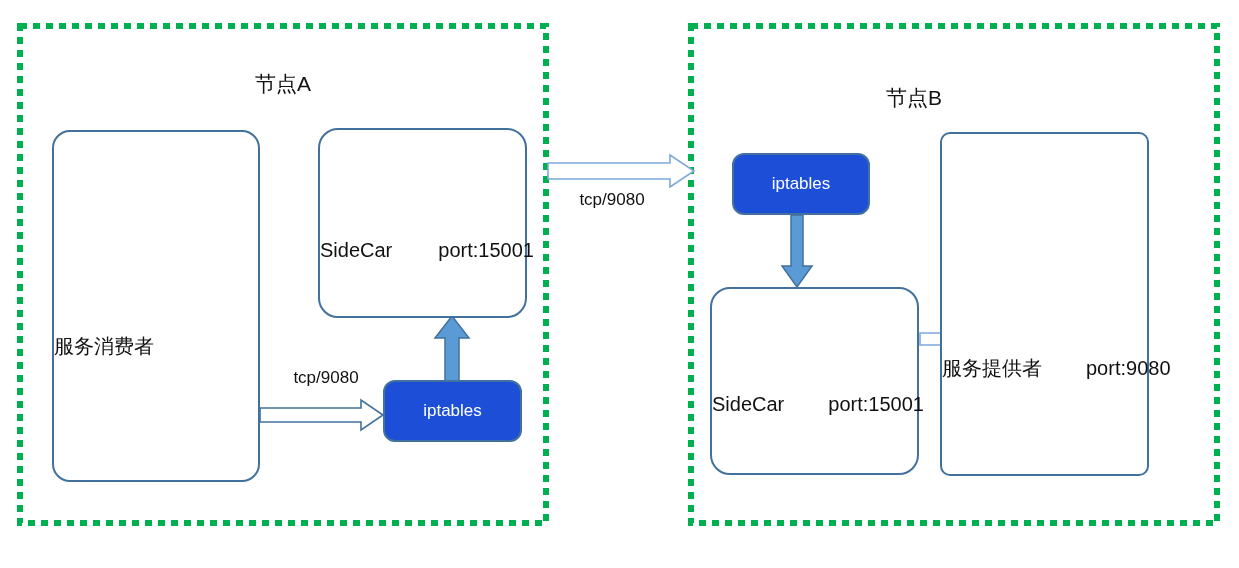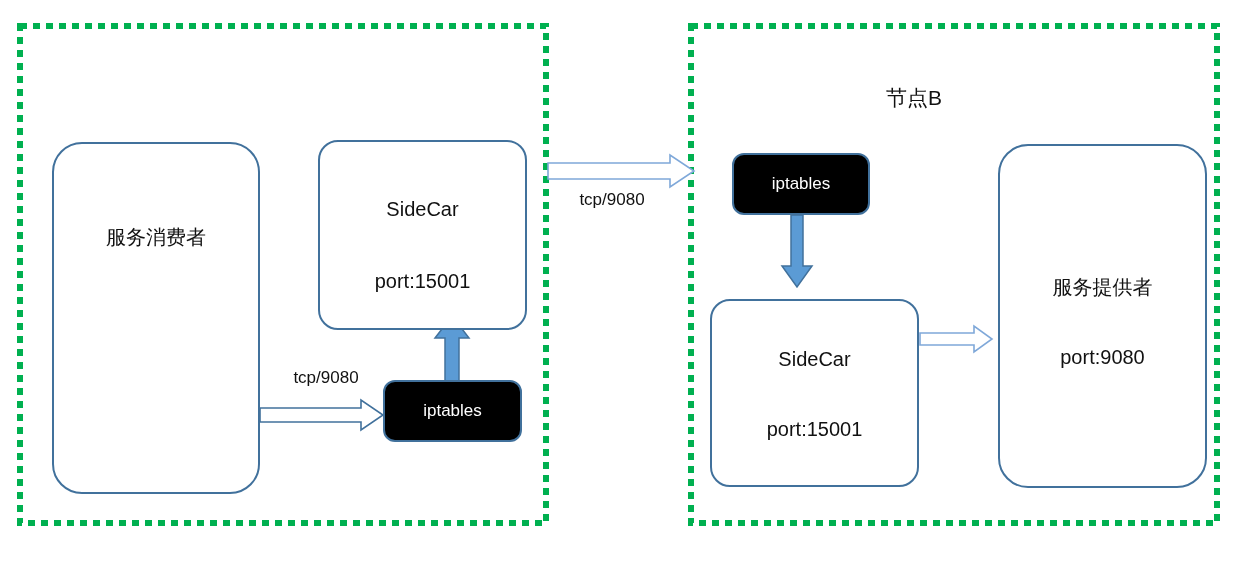--- a/index.html
+++ b/index.html
@@ -6,26 +6,26 @@
   #canvas{
     position:relative;width:1239px;height:568px;background:#ffffff;
     font-family:"Liberation Sans","DejaVu Sans",sans-serif;color:#1a1a1a;overflow:hidden;
   }
   #wires{position:absolute;left:0;top:0;width:1239px;height:568px;z-index:1;}
   .abs{position:absolute;z-index:2;}
   .node-title{font-size:21px;text-align:center;color:#111;}
   .rbox{
     position:absolute;z-index:2;background:#ffffff;
     border:2px solid #41719C;box-sizing:border-box;
-    display:flex;flex-direction:column;align-items:center;
-    font-size:20px;color:#111;margin-top:12px;
+    display:flex;flex-direction:row;align-items:center;
+    font-size:20px;color:#111;
   }
   .rbox .line{line-height:26px;white-space:nowrap;}
   .bluebox{
-    position:absolute;z-index:3;background:#000000;border:2px solid #41719C;
+    position:absolute;z-index:3;background:#1d4ed8;border:2px solid #41719C;
     border-radius:12px;box-sizing:border-box;
     display:flex;align-items:center;justify-content:center;
     color:#ffffff;font-size:17px;
   }
   .lbl{position:absolute;z-index:3;font-size:17px;color:#111;text-align:center;white-space:nowrap;}
 </style>
 </head>
 <body>
 
 <div id="canvas">
@@ -39,22 +39,23 @@
 
     <path d="M 548,163 L 670,163 L 670,155 L 694,171 L 670,187 L 670,179 L 548,179 Z" fill="#ffffff" stroke="#7FA8D9" stroke-width="1.6"></path>
 
     <path d="M 920,333 L 974,333 L 974,326 L 992,339 L 974,352 L 974,345 L 920,345 Z" fill="#ffffff" stroke="#7FA8D9" stroke-width="1.6"></path>
 
     <path d="M 445,382 L 445,338 L 435,338 L 452,316 L 469,338 L 459,338 L 459,382 Z" fill="#5B9BD5" stroke="#41719C" stroke-width="1.5"></path>
 
     <path d="M 791,215 L 791,266 L 782,266 L 797,287 L 812,266 L 803,266 L 803,215 Z" fill="#5B9BD5" stroke="#41719C" stroke-width="1.5"></path>
   </svg>
 
+  <div class="abs node-title" style="left:20px;top:70px;width:526px;">节点A</div>
 
-  <div class="rbox" style="left:52px;top:130px;width:208px;height:352px;border-radius:30px;padding-top:80px;">
+  <div class="rbox" style="left:52px;top:130px;width:208px;height:352px;border-radius:18px;padding-top:80px;">
     <div class="line">服务消费者</div>
   </div>
 
   <div class="rbox" style="left:318px;top:128px;width:209px;height:190px;border-radius:20px;padding-top:54px;gap:46px;">
     <div class="line">SideCar</div>
     <div class="line">port:15001</div>
   </div>
 
   <div class="bluebox" style="left:383px;top:380px;width:139px;height:62px;">
     <span>iptables</span>
@@ -68,18 +69,18 @@
 
   <div class="bluebox" style="left:732px;top:153px;width:138px;height:62px;">
     <span>iptables</span>
   </div>
 
   <div class="rbox" style="left:710px;top:287px;width:209px;height:188px;border-radius:20px;padding-top:45px;gap:44px;">
     <div class="line">SideCar</div>
     <div class="line">port:15001</div>
   </div>
 
-  <div class="rbox" style="left:998px;top:132px;width:209px;height:344px;border-radius:30px;padding-top:128px;gap:44px;">
+  <div class="rbox" style="left:940px;top:132px;width:209px;height:344px;border-radius:10px;padding-top:128px;gap:44px;">
     <div class="line">服务提供者</div>
     <div class="line">port:9080</div>
   </div>
 
 </div>
 
 </body></html>

